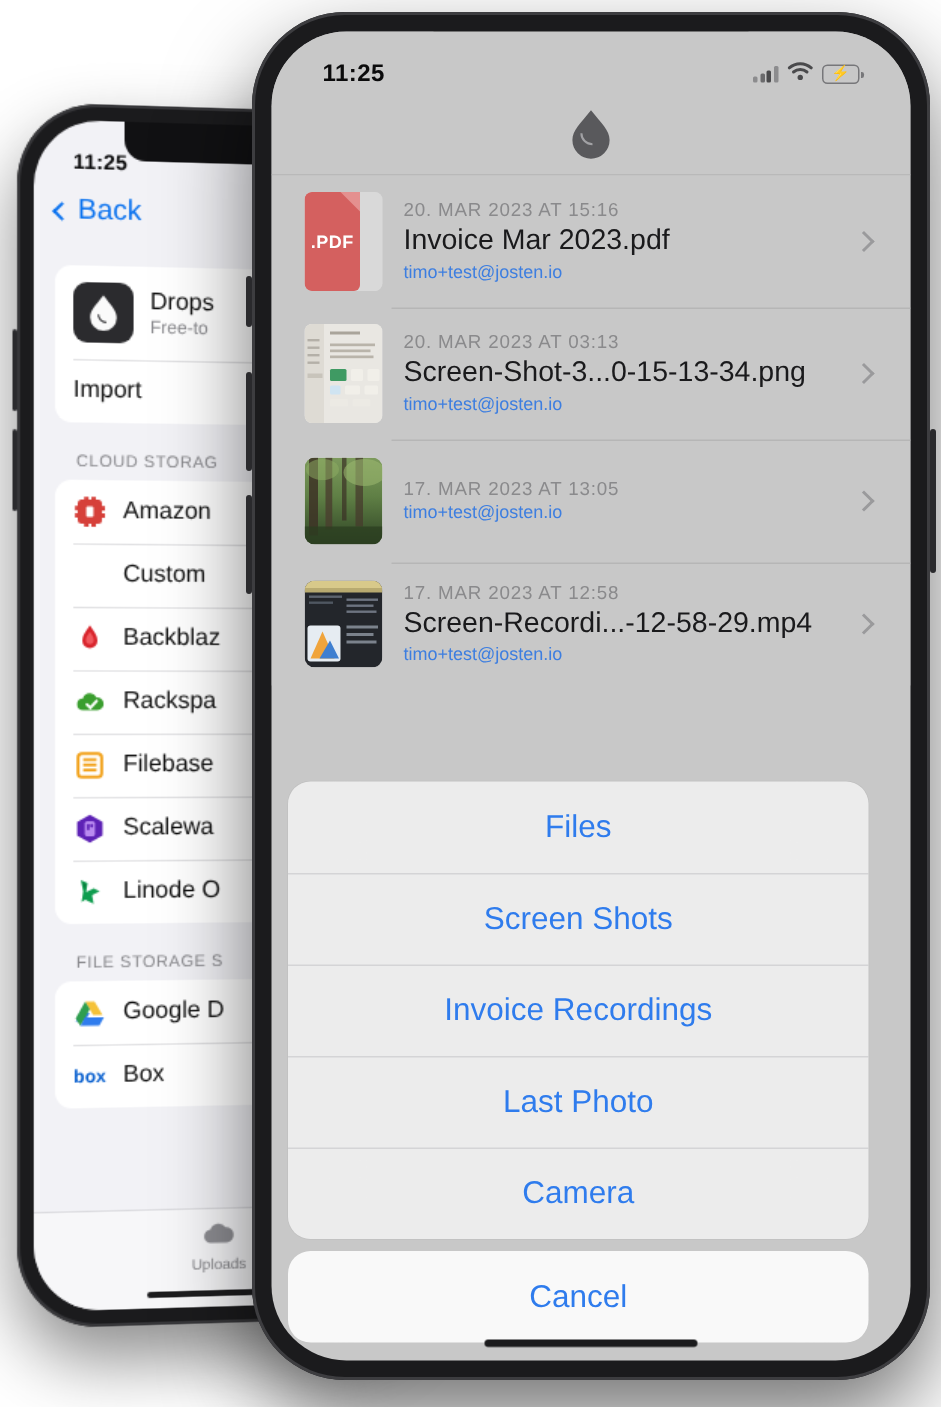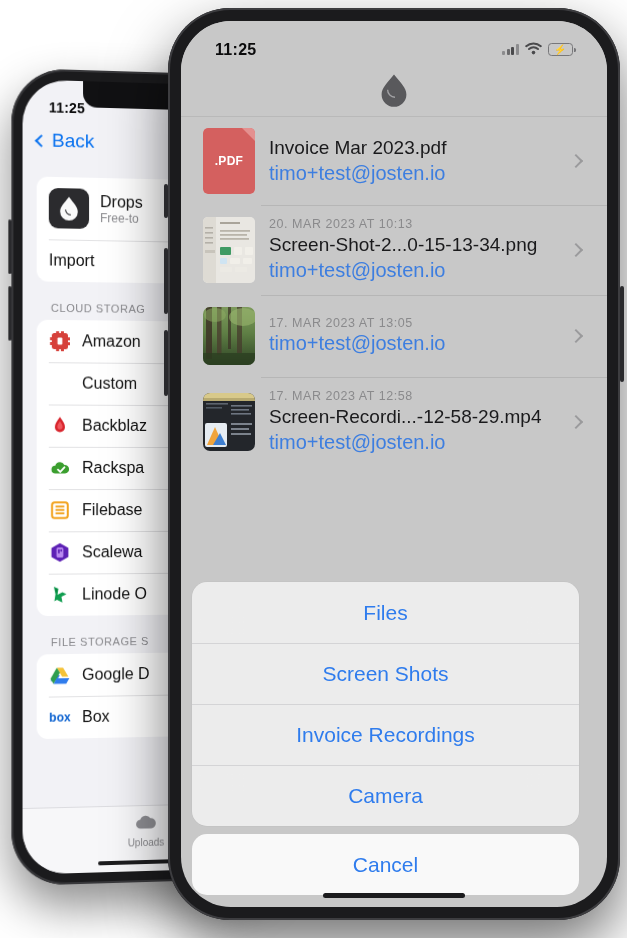--- a/index.html
+++ b/index.html
@@ -228,42 +228,42 @@
   .fr-thumb {
     width: 52px; height: 66px;
     flex: 0 0 52px;
     border-radius: 5px;
     overflow: hidden;
     position: relative;
     background: #d9d9d9;
   }
   .fr-thumb.sq { height: 58px; border-radius: 7px; }
   .pdf-ico {
-    width: 52px; height: 66px;
+    width: 37px; height: 66px;
     background: #d4605f;
     border-radius: 4px;
     position: relative;
     display: flex; align-items: center; justify-content: center;
   }
   .pdf-ico::after {
     content: ""; position: absolute; top: 0; right: 0;
     border-width: 0 13px 13px 0;
     border-style: solid;
     border-color: transparent #e4908f transparent transparent;
   }
   .pdf-ico span { font-size: 12px; font-weight: 700; color: #fff; letter-spacing: .3px; }
 
   .fr-meta { flex: 1; min-width: 0; line-height: 1.28; }
   .fr-date { font-size: 12.5px; color: #8a8a8c; letter-spacing: .55px; }
   .fr-name {
     font-size: 19px; color: #1a1a1c;
     white-space: nowrap; overflow: hidden; text-overflow: ellipsis;
     margin: 1px 0 1px;
   }
-  .fr-mail { font-size: 20px; color: #3d7ee0; white-space: nowrap; }
+  .fr-mail { font-size: 12px; color: #3d7ee0; white-space: nowrap; }
   .fr-chev {
     flex: 0 0 10px;
     width: 10px; height: 10px;
     border-top: 2.2px solid #9a9a9c;
     border-right: 2.2px solid #9a9a9c;
     transform: rotate(45deg);
     margin-right: 6px;
   }
 
   
@@ -518,20 +518,21 @@
 
     <div class="fr-list">
 
       <div class="fr-item">
         <div class="fr-thumb">
           <div class="pdf-ico">
               <span>.PDF</span>
             </div>
         </div>
         <div class="fr-meta">
+          <div class="fr-date">20. MAR 2023 AT 15:16</div>
           <div class="fr-name">Invoice Mar 2023.pdf</div>
           <div class="fr-mail">timo+test@josten.io</div>
         </div>
         <span class="fr-chev"></span>
       </div>
 
       <div class="fr-item">
         <div class="fr-thumb">
           <svg width="52" height="66" viewBox="0 0 52 66" preserveAspectRatio="none">
             <rect width="52" height="66" fill="#e9e7e2"></rect>
@@ -549,22 +550,22 @@
             <rect x="31" y="30" width="8" height="8" rx="1" fill="#f1efe9"></rect>
             <rect x="42" y="30" width="8" height="8" rx="1" fill="#f1efe9"></rect>
             <rect x="17" y="41" width="7" height="6" rx="1" fill="#cfe4f2"></rect>
             <rect x="27" y="41" width="10" height="6" rx="1" fill="#f1efe9"></rect>
             <rect x="40" y="41" width="9" height="6" rx="1" fill="#f1efe9"></rect>
             <rect x="17" y="50" width="12" height="5" rx="1" fill="#eceae4"></rect>
             <rect x="32" y="50" width="12" height="5" rx="1" fill="#eceae4"></rect>
           </svg>
         </div>
         <div class="fr-meta">
-          <div class="fr-date">20. MAR 2023 AT 10:13</div>
-          <div class="fr-name">Screen-Shot-2...0-15-13-34.png</div>
+          <div class="fr-date">20. MAR 2023 AT 03:13</div>
+          <div class="fr-name">Screen-Shot-3...0-15-13-34.png</div>
           <div class="fr-mail">timo+test@josten.io</div>
         </div>
         <span class="fr-chev"></span>
       </div>
 
       <div class="fr-item">
         <div class="fr-thumb sq">
           <svg width="52" height="58" viewBox="0 0 52 58" preserveAspectRatio="none">
             <defs>
               <linearGradient id="forest" x1="0" y1="0" x2="0" y2="1">
@@ -616,20 +617,21 @@
         </div>
         <span class="fr-chev"></span>
       </div>
     </div>
 
     <div class="sheet-wrap">
       <div class="sheet-group">
         <div class="sheet-item">Files</div>
         <div class="sheet-item">Screen Shots</div>
         <div class="sheet-item">Invoice Recordings</div>
+        <div class="sheet-item">Last Photo</div>
         <div class="sheet-item">Camera</div>
       </div>
       <div class="sheet-cancel">Cancel</div>
     </div>
 
     <div class="fr-home-bar"></div>
   </div>
 </div>
 
 </body></html>

